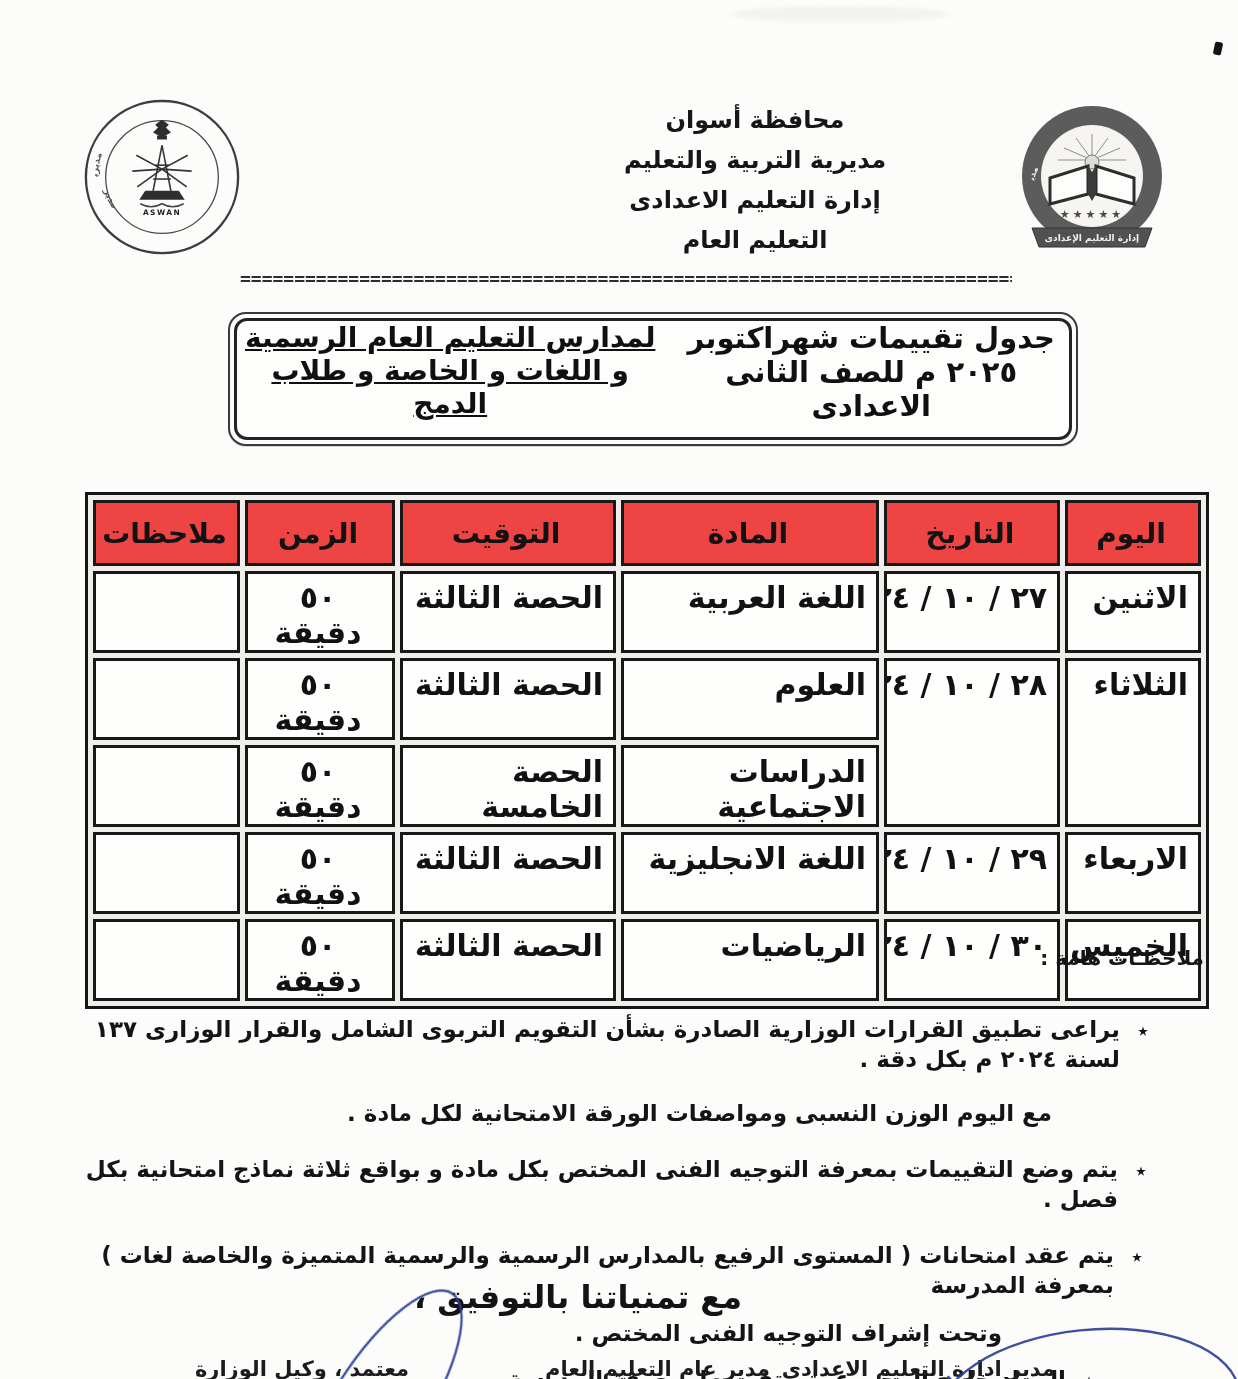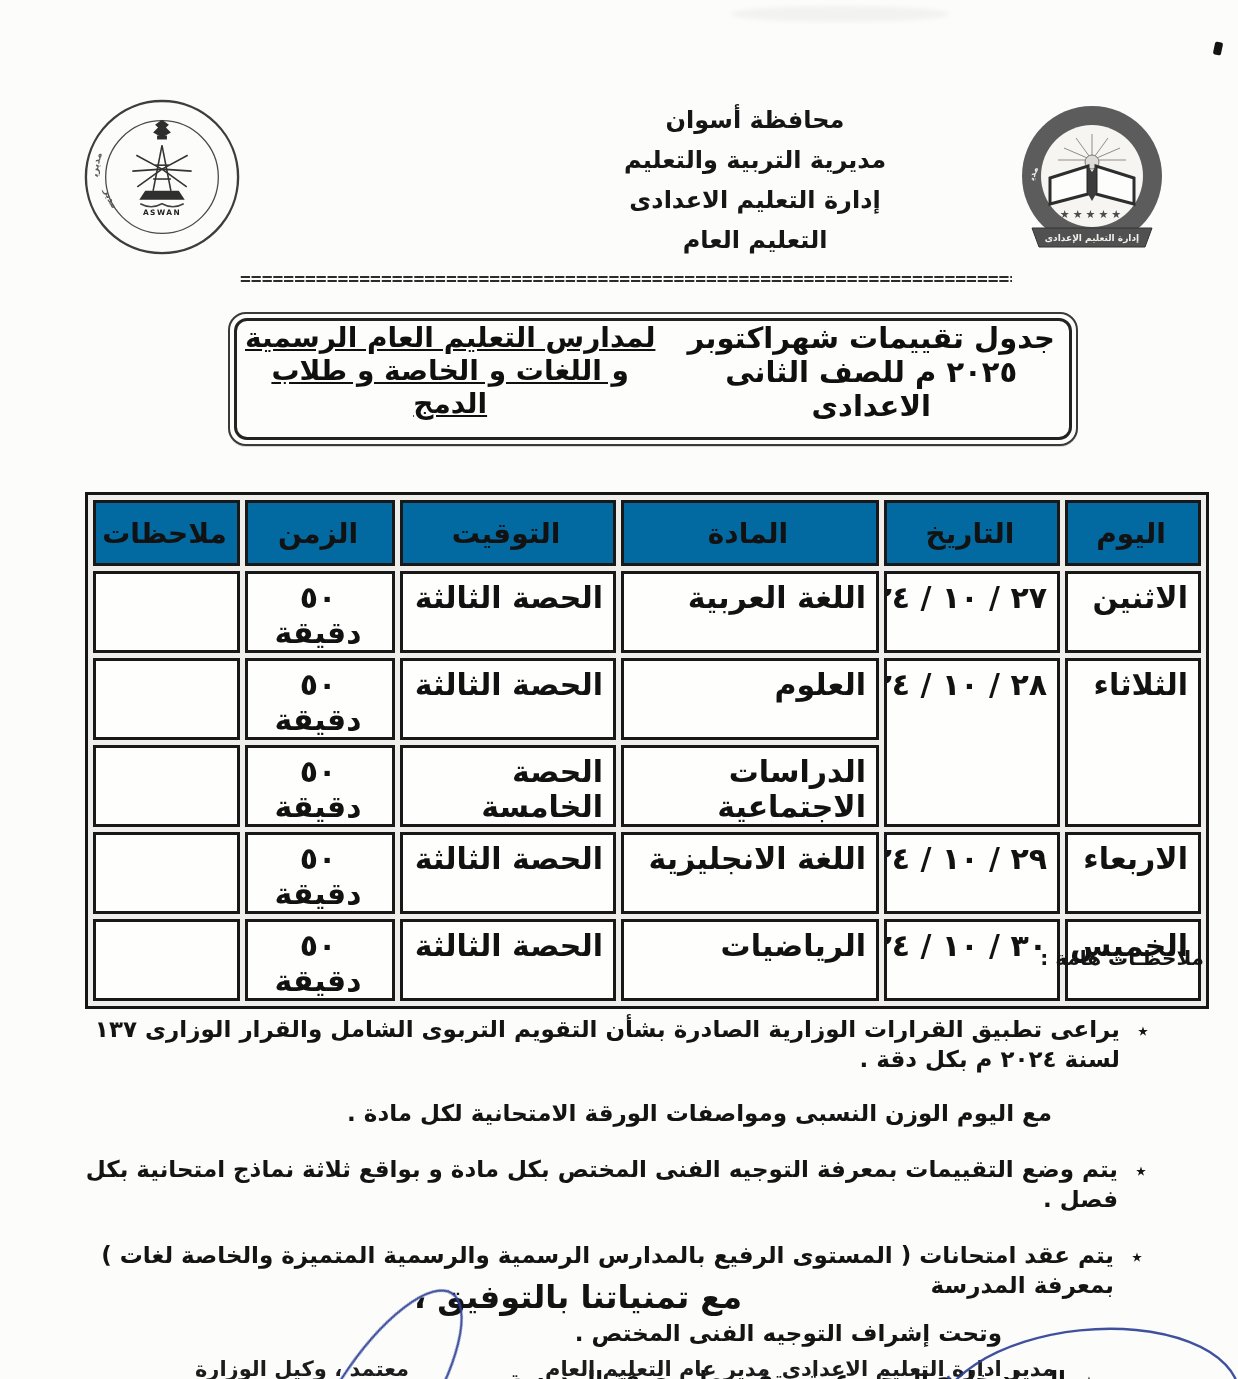--- a/index.html
+++ b/index.html
@@ -36,21 +36,21 @@
     position:absolute;top:492px;left:85px;width:1118px;
     border-collapse:separate;border-spacing:5px;table-layout:fixed;
     border:3px solid #161616;background:#efeeea;
   }
   table.sched th,table.sched td{
     border:3px solid #181818;background:#fefefd;
     font-size:30px;font-weight:700;color:#121212;
     vertical-align:top;padding:6px 10px 0 6px;overflow:hidden;
   }
   table.sched th{
-    background:#0369a1;text-align:center;font-size:28px;height:60px;
+    background:#ef4444;text-align:center;font-size:28px;height:60px;
     vertical-align:middle;padding-top:0;
   }
   td.c-day{text-align:right;}
   td.c-date{text-align:center;white-space:nowrap;font-size:25px;}
   td.c-subj{text-align:right;padding-right:14px;}
   td.c-time{text-align:right;padding-right:20px;}
   td.c-dur{text-align:center;direction:ltr;}
   td.c-note{background:#fefefd;}
   td.v-mid{vertical-align:middle;padding-top:0;}
   

